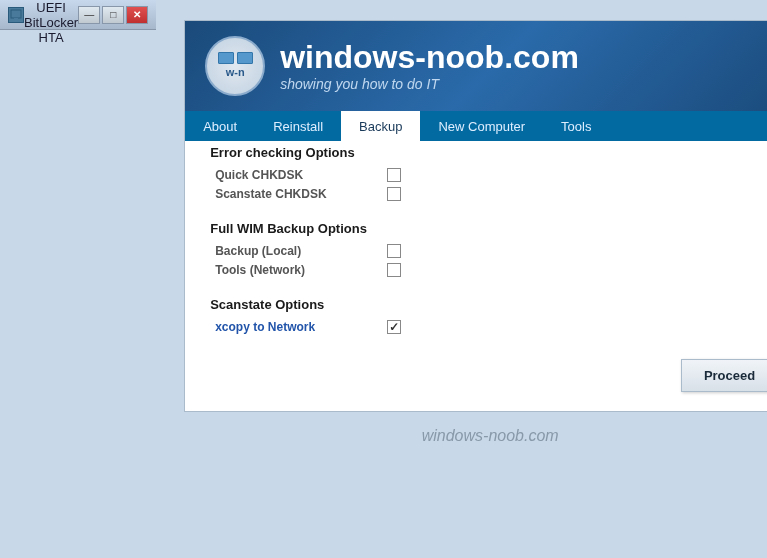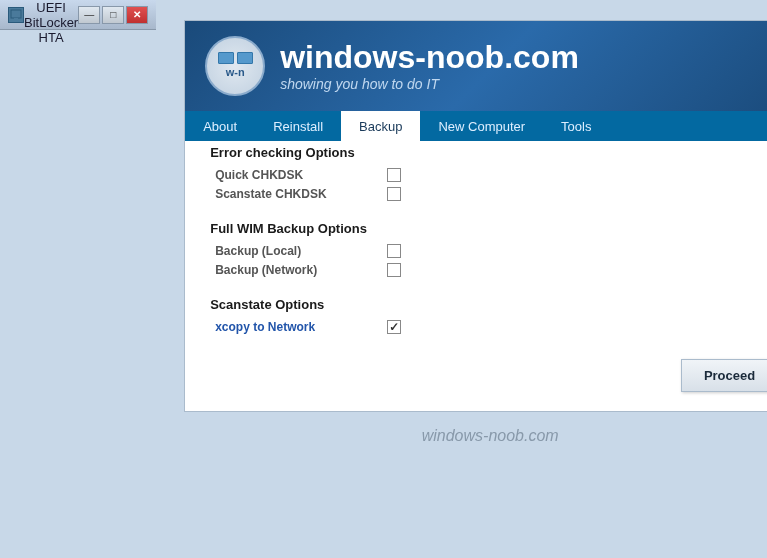--- a/index.html
+++ b/index.html
@@ -341,21 +341,21 @@
 
         <div class="section">
           <div class="section-title">Full WIM Backup Options</div>
           <div class="option-row">
             <span class="option-label">Backup (Local)</span>
             <div class="checkbox-container">
               <div class="checkbox"></div>
             </div>
           </div>
           <div class="option-row">
-            <span class="option-label">Backup (Network)</span>
+            <span class="option-label">Tools (Network)</span>
             <div class="checkbox-container">
               <div class="checkbox"></div>
             </div>
           </div>
         </div>
 
         <div class="section">
           <div class="section-title">Scanstate Options</div>
           <div class="option-row">
             <span class="option-label blue">xcopy to Network</span>

